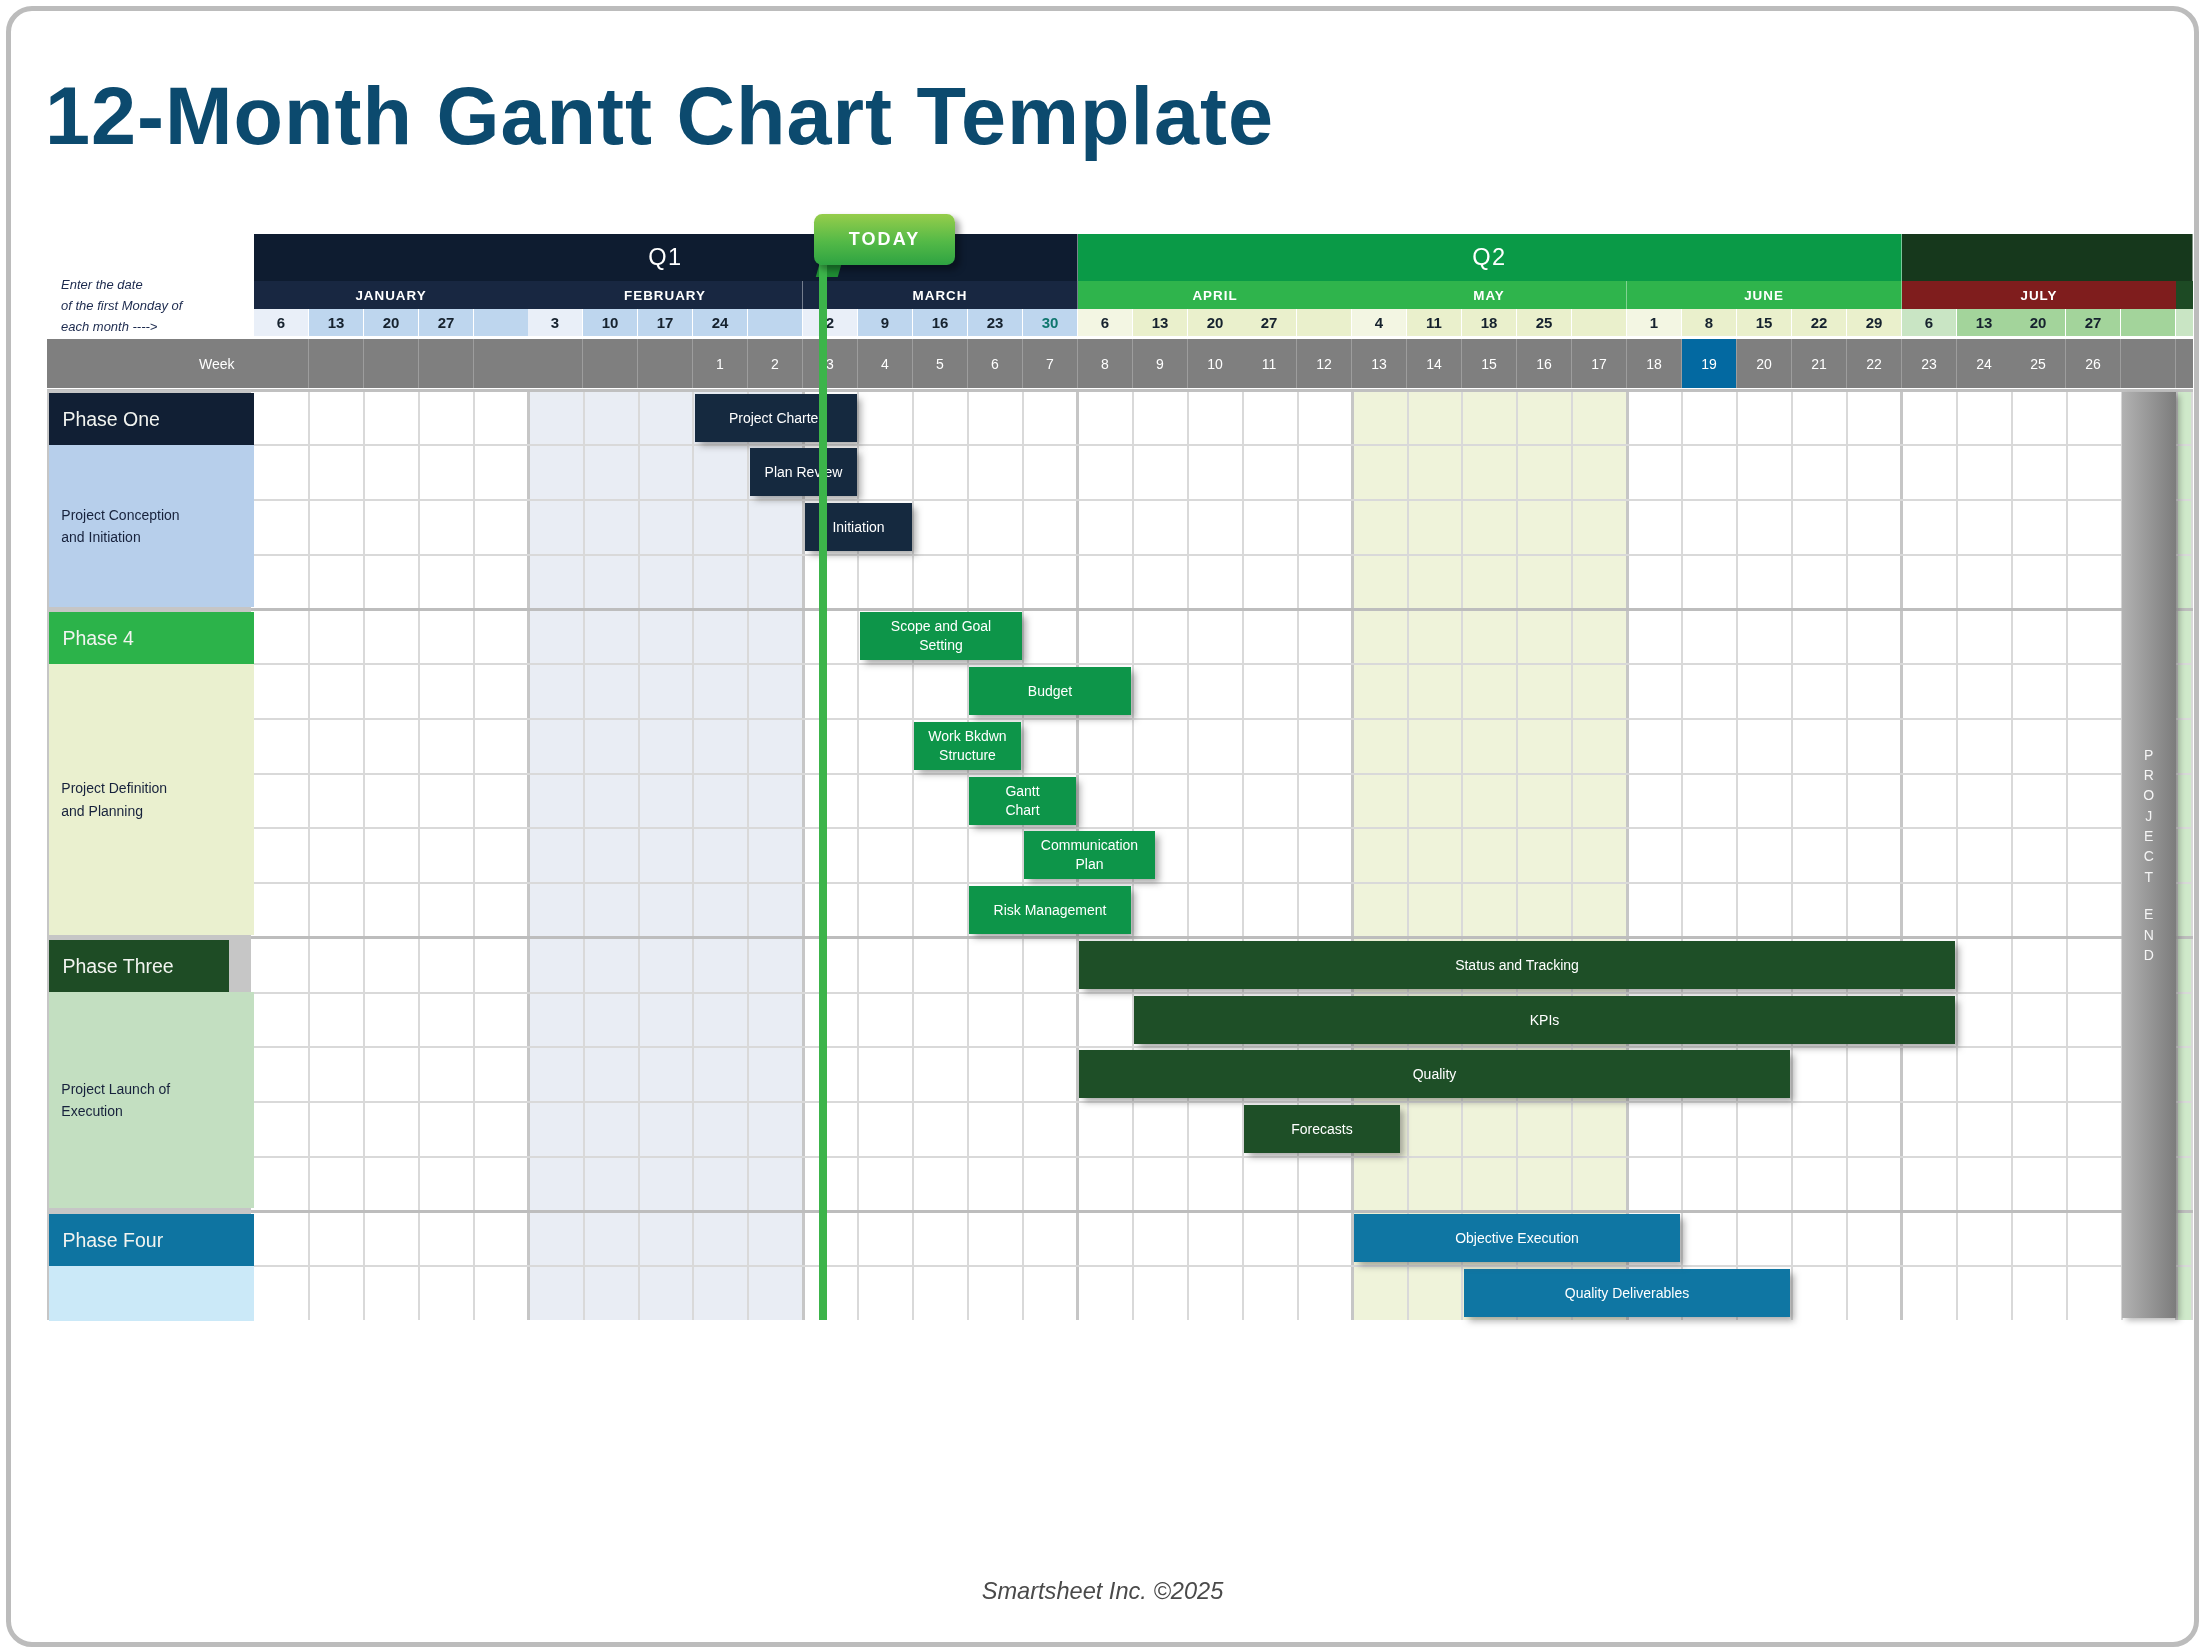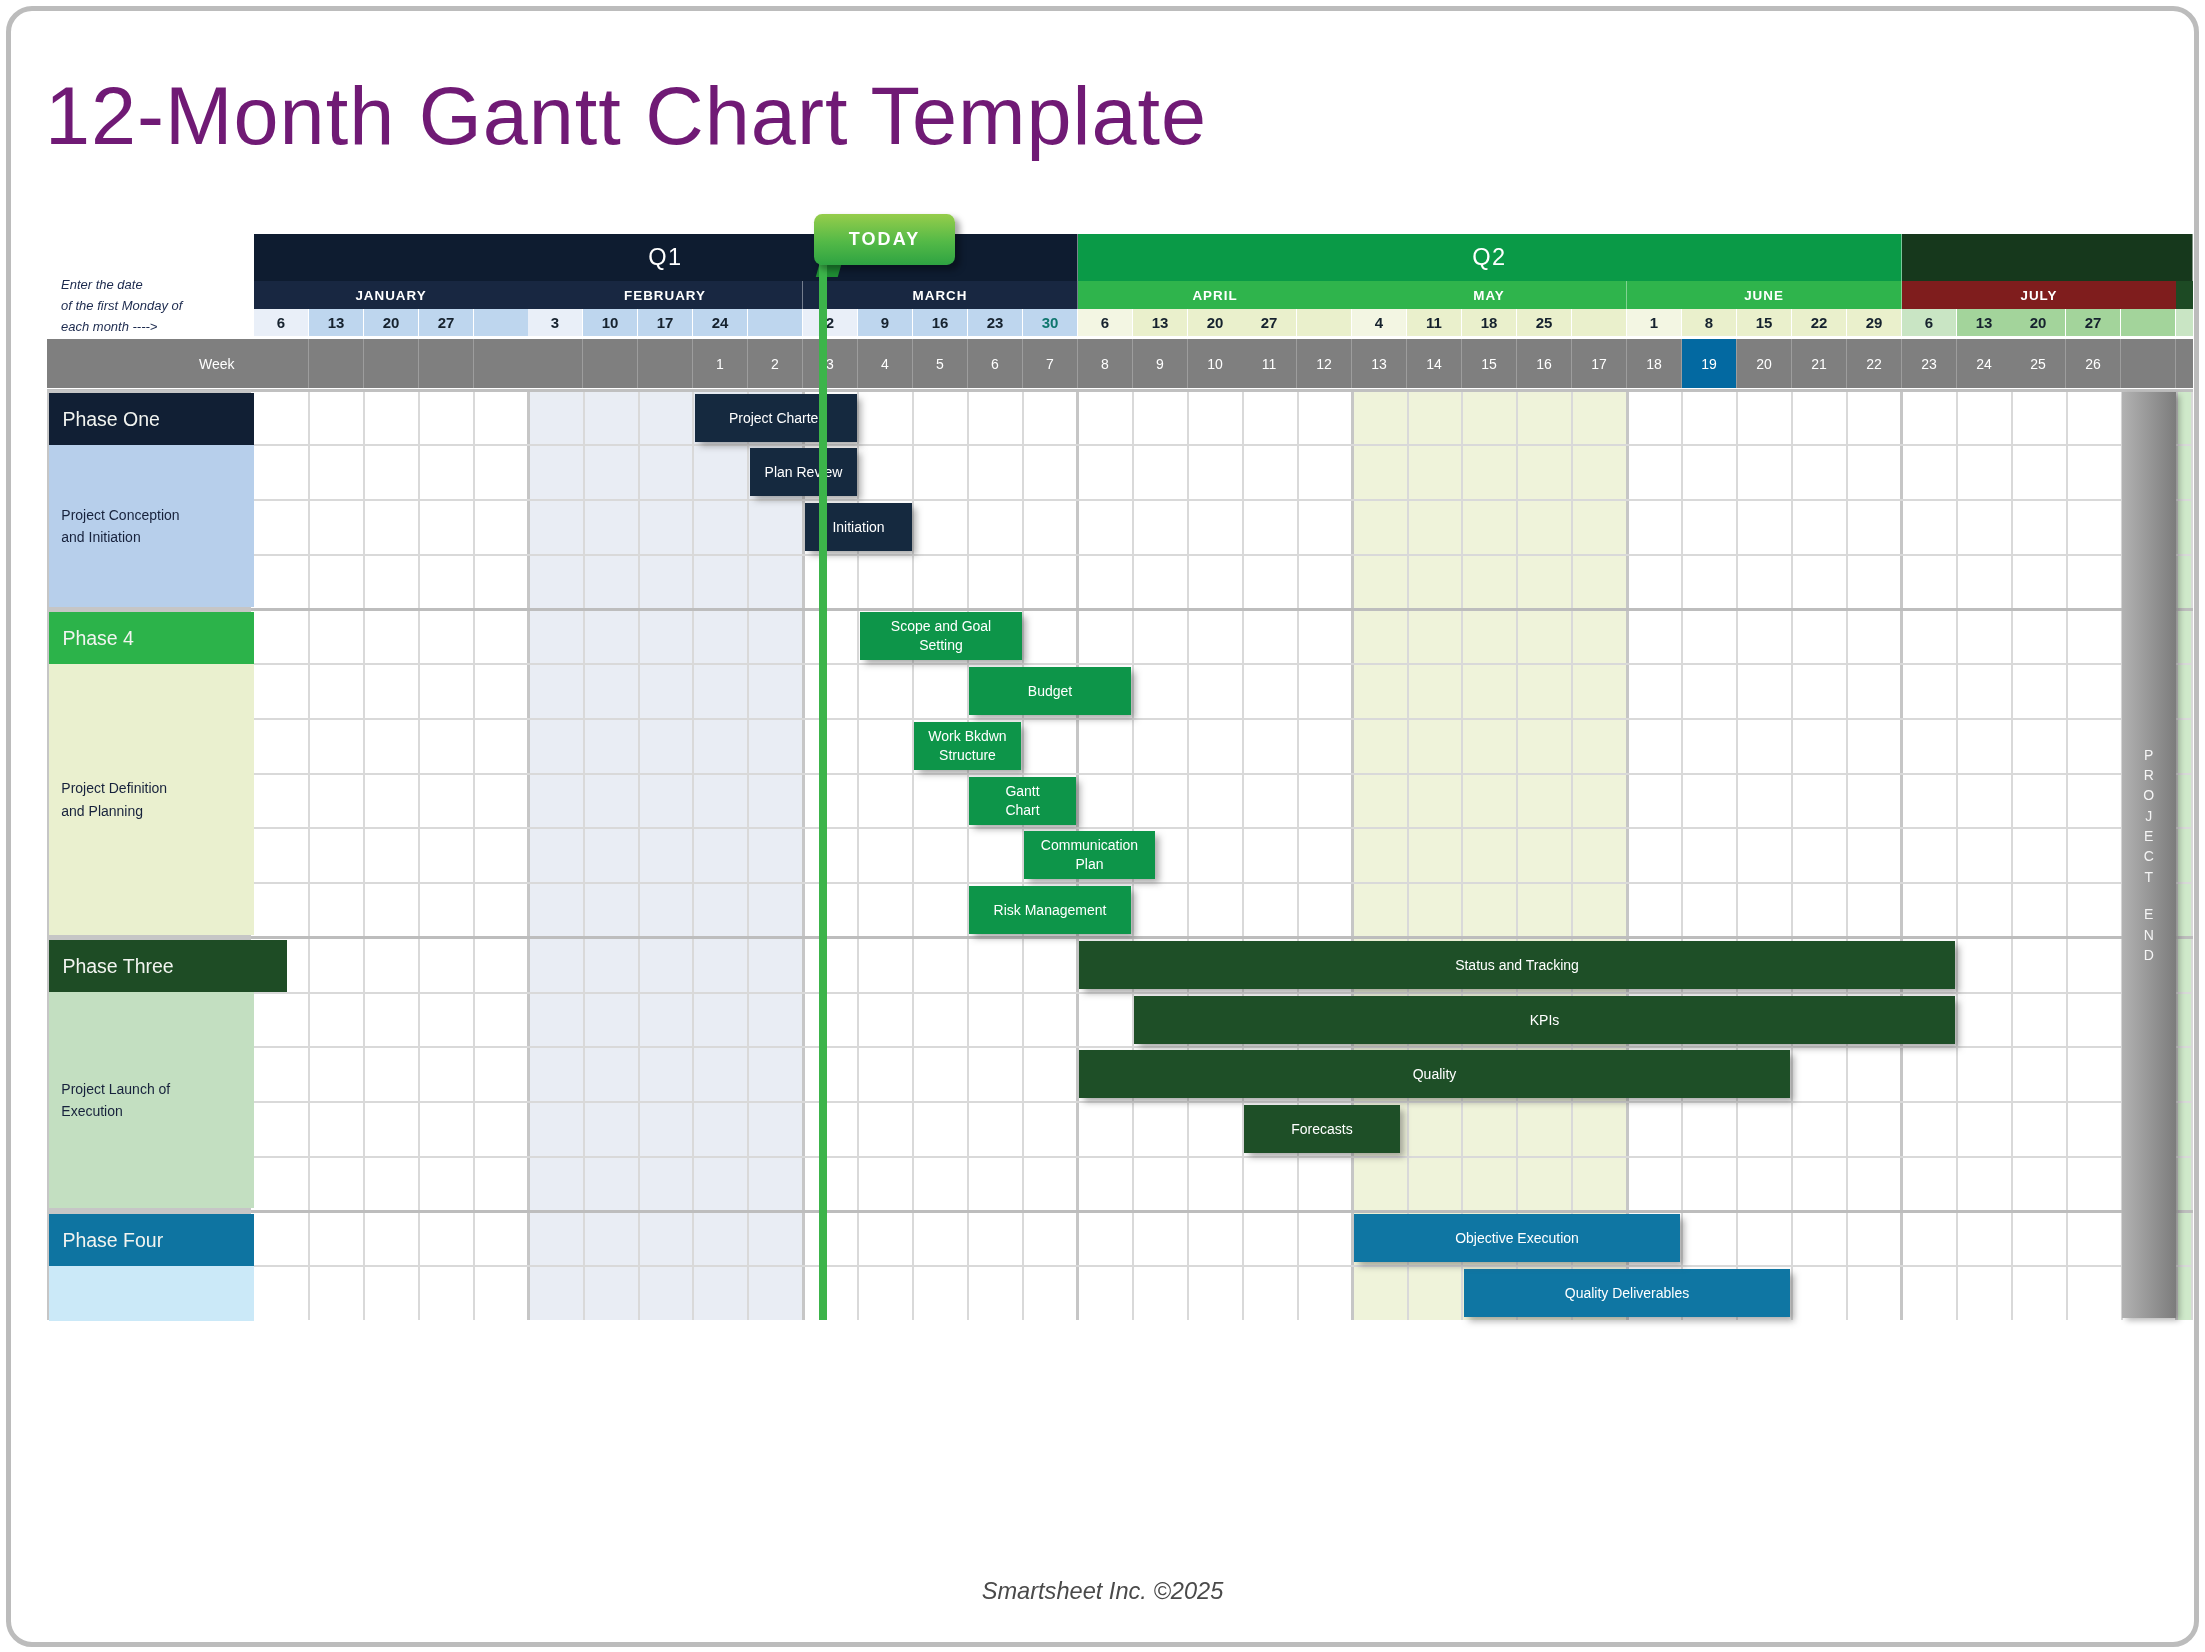--- a/index.html
+++ b/index.html
@@ -1,20 +1,20 @@
 <!DOCTYPE html>
 <html style="font-size:8.2px"><head>
 <meta charset="utf-8">
 <style>
   html,body{margin:0;padding:0;}
   body{width:2205px;height:1653px;position:relative;overflow:hidden;background:#fff;
        font-family:"Liberation Sans",sans-serif;}
   .abs{position:absolute;box-sizing:border-box;}
   .card{inset:6.2px;border:5.7px solid #bcbcbc;border-radius:26px;background:#fff;z-index:0;}
-  .title{left:45px;top:15.4px;font-size:81px;font-weight:normal;color:#701a75;letter-spacing:1px;z-index:5;}
+  .title{left:45px;top:15.4px;font-size:81px;font-weight:bold;color:#0c4a6e;letter-spacing:1px;z-index:5;}
   .note{left:61px;top:275px;width:200px;font-size:13px;font-style:italic;color:#1c2a4e;
         line-height:1.6;z-index:6;}
   .footer{left:0;width:100%;top:1578px;text-align:center;font-size:23.6px;font-style:italic;color:#4a4a4a;z-index:5;}
   .cell{display:flex;align-items:center;justify-content:center;}
   .qlabel{font-size:23.6px;color:#fff;letter-spacing:1.5px;}
   .mlabel{font-size:13.4px;color:#fff;font-weight:bold;letter-spacing:1px;}
   .dlabel{font-size:15px;font-weight:bold;}
   .wlabel{font-size:14px;color:#fff;}
   .phdr{font-size:19.5px;color:#f2f4f0;padding-left:13.4px;display:flex;align-items:center;}
   .plabel{font-size:14px;color:#17223c;padding:0 7.2px 0 12.3px;display:flex;align-items:center;
@@ -99,21 +99,21 @@
     <div class="abs " style="left: 254px; top: 1156px; width: 1939px; height: 1.5px; background: rgb(217, 217, 217); z-index: 3;"></div>
     <div class="abs " style="left: 47px; top: 1210px; width: 2146px; height: 3.1px; background: rgb(189, 189, 189); z-index: 3;"></div>
     <div class="abs " style="left: 254px; top: 1265px; width: 1939px; height: 1.5px; background: rgb(217, 217, 217); z-index: 3;"></div>
     <div class="abs " style="left: 47px; top: 390px; width: 204px; height: 930px; background: rgb(198, 198, 198); z-index: 4;"></div>
     <div class="abs phdr" style="left: 49px; top: 393px; width: 205px; height: 52px; background: rgb(17, 31, 52); z-index: 5;">Phase One</div>
     <div class="abs plabel" style="left: 49px; top: 445px; width: 205px; height: 162px; background: rgb(183, 207, 235); z-index: 5;">Project Conception
 and Initiation</div>
     <div class="abs phdr" style="left: 49px; top: 612px; width: 205px; height: 52px; background: rgb(44, 179, 74); z-index: 5;">Phase 4</div>
     <div class="abs plabel" style="left: 49px; top: 664px; width: 205px; height: 271px; background: rgb(234, 240, 207); z-index: 5;">Project Definition
 and Planning</div>
-    <div class="abs phdr" style="left: 49px; top: 940px; width: 238px; height: 52px; background: rgb(30, 76, 37); z-index: 5;">Phase Three</div>
+    <div class="abs phdr" style="left: 49px; top: 940px; width: 180px; height: 52px; background: rgb(30, 76, 37); z-index: 5;">Phase Three</div>
     <div class="abs plabel" style="left: 49px; top: 992px; width: 205px; height: 216px; background: rgb(195, 223, 193); z-index: 5;">Project Launch of
 Execution</div>
     <div class="abs phdr" style="left: 49px; top: 1214px; width: 205px; height: 52px; background: rgb(14, 116, 161); z-index: 5;">Phase Four</div>
     <div class="abs plabel" style="left: 49px; top: 1266px; width: 205px; height: 55px; background: rgb(203, 233, 248); z-index: 5;"></div>
     <div class="abs cell qlabel" style="left: 254px; top: 234px; width: 824px; height: 47px; background: rgb(14, 28, 48); border-right: 1.5px solid rgba(255, 255, 255, 0.45); z-index: 5;">Q1</div>
     <div class="abs cell qlabel" style="left: 1078px; top: 234px; width: 824px; height: 47px; background: rgb(10, 154, 71); border-right: 1.5px solid rgba(255, 255, 255, 0.45); z-index: 5;">Q2</div>
     <div class="abs cell qlabel" style="left: 1902px; top: 234px; width: 291px; height: 47px; background: rgb(22, 56, 28); border-right: 1.5px solid rgba(255, 255, 255, 0.45); z-index: 5;"></div>
     <div class="abs cell mlabel" style="left: 254px; top: 281px; width: 275px; height: 28px; background: rgb(24, 39, 65); border-right: 1.5px solid rgba(255, 255, 255, 0.4); z-index: 5;">JANUARY</div>
     <div class="abs cell dlabel" style="left: 254px; top: 309px; width: 55px; height: 27px; background: rgb(233, 239, 248); color: rgb(22, 34, 46); border-right: 1.5px solid rgb(255, 255, 255); z-index: 5;">6</div>
     <div class="abs cell dlabel" style="left: 309px; top: 309px; width: 55px; height: 27px; background: rgb(190, 214, 238); color: rgb(22, 34, 46); border-right: 1.5px solid rgb(255, 255, 255); z-index: 5;">13</div>

